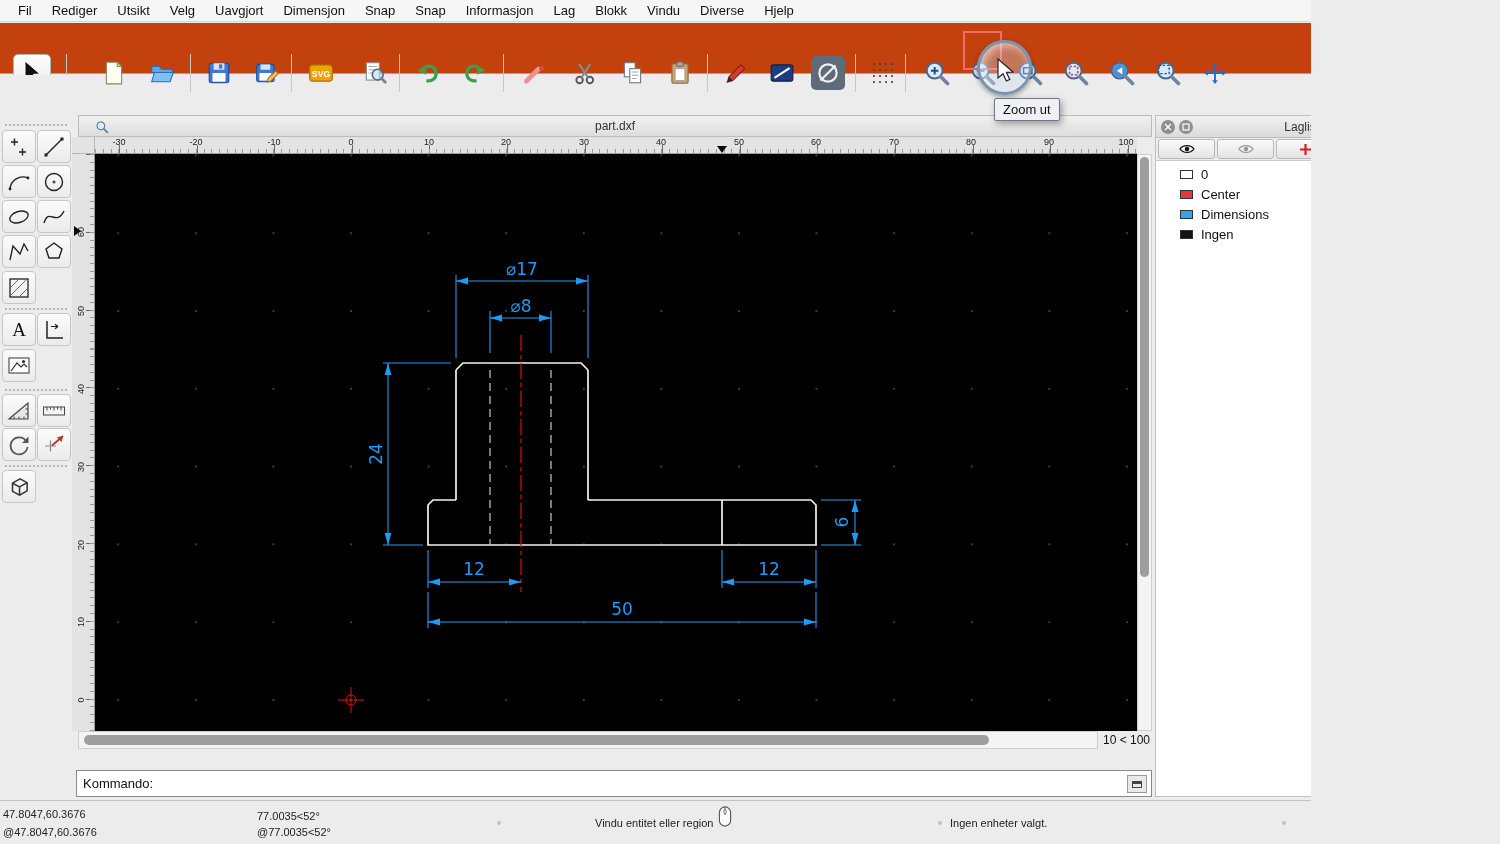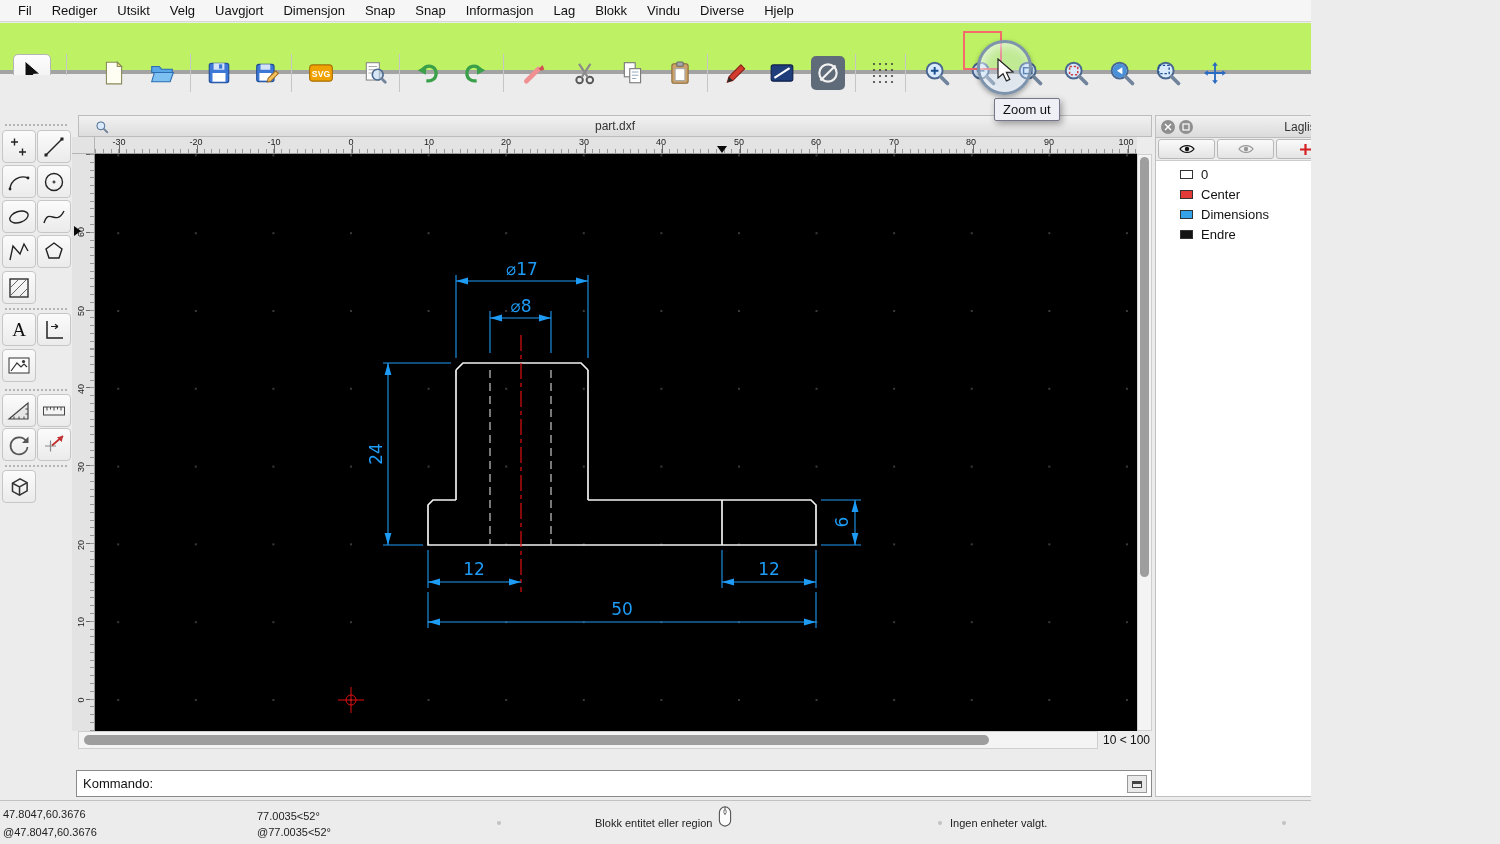--- a/index.html
+++ b/index.html
@@ -5,21 +5,21 @@
   *{margin:0;padding:0;box-sizing:border-box;}
   html,body{width:1500px;height:844px;overflow:hidden;}
   body{font-family:"Liberation Sans",sans-serif;background:#ececec;}
   #app{position:relative;width:1311px;height:844px;background:#ececec;overflow:hidden;}
 
   
   .menubar{position:absolute;left:0;top:0;width:1500px;height:22px;background:#f6f6f6;border-bottom:1px solid #d6d6d6;display:flex;align-items:center;padding-left:8px;font-size:13px;color:#111;z-index:5;}
   .menu-item{padding:0 10px;line-height:21px;cursor:default;}
 
   
-  .toolbar{position:absolute;left:0;top:23px;width:1500px;height:51px;border-bottom:4px solid #a3a3a3;background:#bef264;}
+  .toolbar{position:absolute;left:0;top:23px;width:1500px;height:51px;border-bottom:1px solid #a3a3a3;background:#c2410c;}
   .tb{position:absolute;top:33px;width:34px;height:34px;display:flex;align-items:center;justify-content:center;background:transparent;border:none;padding:0;}
   .tb svg{display:block;}
   .tb.framed{top:31px;width:38px;height:38px;border:1px solid #b5b5b5;border-radius:5px;background:linear-gradient(#fdfdfd,#ececec);}
   .tb.pressed{background:#5f6b78;border-radius:5px;}
   .sep{position:absolute;top:31px;width:1px;height:38px;background:#c6c6c6;}
   .tb2{position:absolute;left:15px;top:77px;width:36px;height:36px;border:1px solid #b5b5b5;border-radius:5px;background:linear-gradient(#fdfdfd,#ececec);display:flex;align-items:center;justify-content:center;padding:0;}
 
   
   .left-strip{position:absolute;left:0;top:75px;width:72px;height:725px;background:#ececec;}
   .pal{position:absolute;width:34px;height:33px;background:linear-gradient(#fbfbfb,#ebebeb);border:1px solid #c6c6c6;border-radius:4px;display:flex;align-items:center;justify-content:center;padding:0;}
@@ -681,21 +681,21 @@
           <svg width="15" height="11" viewBox="0 0 16 12" style="color:#111">
               <use href="#sym-eye"></use>
             </svg>
           <svg width="11" height="13" viewBox="0 0 12 14">
               <use href="#sym-lock"></use>
             </svg>
         </span>
       </div>
       <div class="lp-row">
         <span class="swatch" style="background-color: rgb(20, 20, 20);"></span>
-        <span>Endre</span>
+        <span>Ingen</span>
         <span class="row-icons">
           <svg width="15" height="11" viewBox="0 0 16 12" style="color:#111">
               <use href="#sym-eye"></use>
             </svg>
           <svg width="11" height="13" viewBox="0 0 12 14">
               <use href="#sym-lock"></use>
             </svg>
         </span>
       </div>
     </div>
@@ -749,21 +749,21 @@
         </svg>
     </button>
   </div>
 
   <div class="statusbar">
     <span class="sb" style="left:3px;top:7px">47.8047,60.3676</span>
     <span class="sb" style="left:3px;top:25px">@47.8047,60.3676</span>
     <span class="sb" style="left:257px;top:9px">77.0035&lt;52°</span>
     <span class="sb" style="left:257px;top:25px">@77.0035&lt;52°</span>
     <span class="sb-dot" style="left:497px;top:20px"></span>
-    <span class="sb" style="left:595px;top:16px">Blokk entitet eller region</span>
+    <span class="sb" style="left:595px;top:16px">Vindu entitet eller region</span>
     <svg class="sb" style="left:717px;top:4px" width="16" height="23" viewBox="0 0 20 28">
         <use href="#sym-mouse"></use>
       </svg>
     <span class="sb-dot" style="left:938px;top:20px"></span>
     <span class="sb" style="left:950px;top:16px">Ingen enheter valgt.</span>
     <span class="sb-dot" style="left:1282px;top:20px"></span>
   </div>
 
   <div class="zoom-box"></div>
   <div class="glass"></div>

